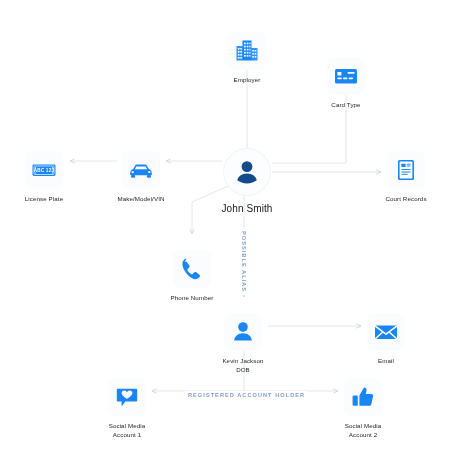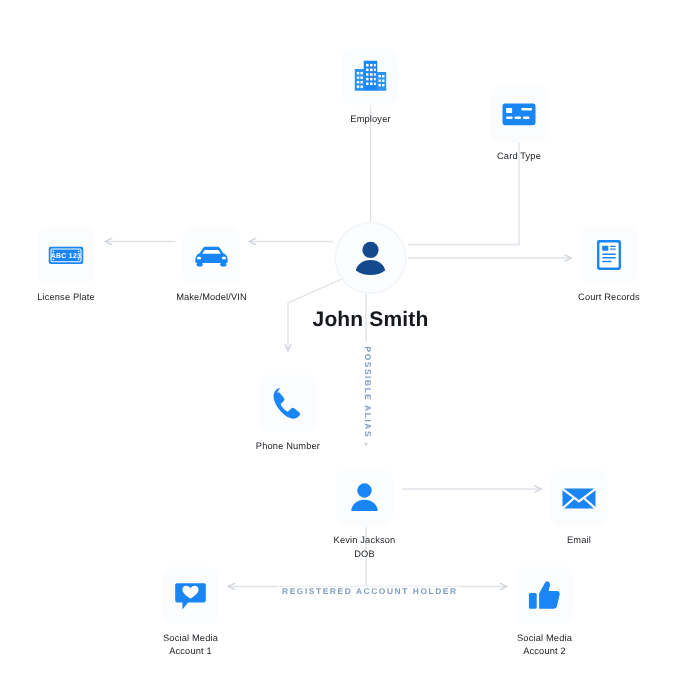--- a/index.html
+++ b/index.html
@@ -55,22 +55,22 @@
   .node-label {
     margin-top: 6px;
     font-size: 6.2px;
     line-height: 1.45;
     color: #22262b;
     text-align: center;
     letter-spacing: 0.1px;
     white-space: pre-line;
   }
   .node-label.primary {
-    font-size: 14px;
-    font-weight: bold;
+    font-size: 10px;
+    font-weight: normal;
     color: #15181c;
     margin-top: 7px;
   }
   .edge-label {
     position: absolute;
     font-size: 5.6px;
     letter-spacing: 1.05px;
     color: #7f9ec4;
     font-weight: bold;
     white-space: nowrap;

